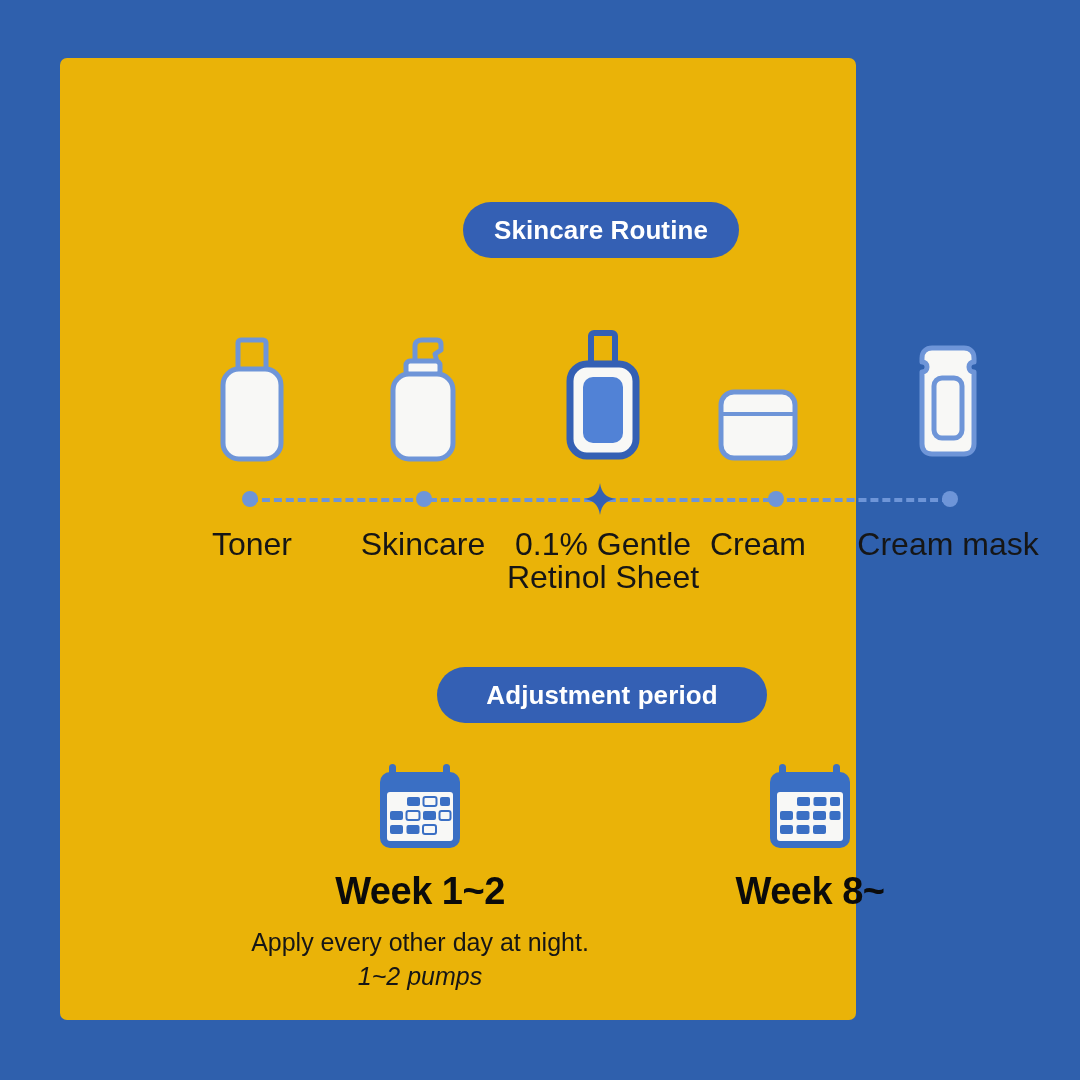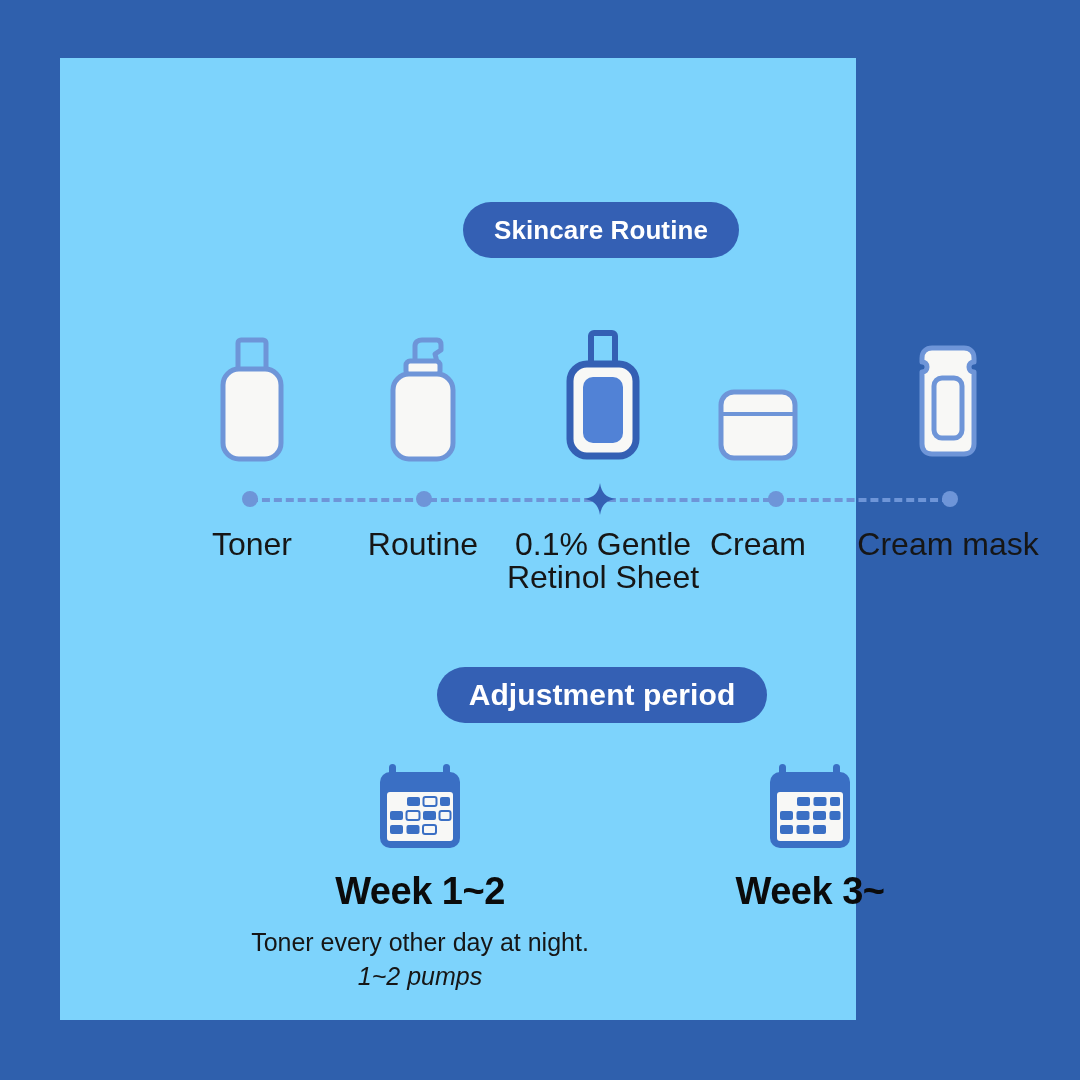--- a/index.html
+++ b/index.html
@@ -19,21 +19,22 @@
     width: 1080px;
     height: 1080px;
     background: #2f60ad;
   }
   .card {
     position: absolute;
     left: 60px;
     top: 58px;
     width: 796px;
     height: 962px;
-    background: #7dd3fc;
+    background: #eab308;
+    border-radius: 7px;
   }
 
   
   .pill {
     position: absolute;
     background: #3460b4;
     color: #ffffff;
     border-radius: 60px;
     display: flex;
     align-items: center;
@@ -47,21 +48,21 @@
     top: 144px;
     width: 276px;
     height: 56px;
     font-size: 26px;
   }
   .pill-adjust {
     left: 377px;
     top: 609px;
     width: 330px;
     height: 56px;
-    font-size: 30px;
+    font-size: 26px;
   }
 
   
   .routine {
     position: absolute;
     left: 60px;
     top: 258px;
     width: 960px;
     height: 300px;
   }
@@ -195,21 +196,21 @@
       </div>
 
       <div class="step s1">
         <div class="icon-box">
           <svg width="76" height="130" viewBox="0 0 76 130" fill="none">
             <path d="M30 28 L30 12 C30 8 33 6 37 6 L52 6 C55 6 56 8 56 11 L56 16 L50 20 L52 28" stroke="#6e95d8" stroke-width="5" stroke-linejoin="round" stroke-linecap="round"></path>
             <rect x="21" y="27" width="34" height="14" rx="4" stroke="#6e95d8" stroke-width="5" fill="#f8f8f6"></rect>
             <rect x="8" y="40" width="60" height="85" rx="16" stroke="#6e95d8" stroke-width="5" fill="#f8f8f6"></rect>
           </svg>
         </div>
-        <div class="step-label">Routine</div>
+        <div class="step-label">Skincare</div>
       </div>
 
       <div class="step s2">
         <div class="icon-box">
           <svg width="84" height="136" viewBox="0 0 84 136" fill="none">
             <rect x="30" y="5" width="24" height="34" rx="3" stroke="#3460b4" stroke-width="6"></rect>
             <rect x="9" y="36" width="66" height="92" rx="17" stroke="#3460b4" stroke-width="7" fill="#f8f8f6"></rect>
             <rect x="22" y="49" width="40" height="66" rx="10" fill="#5182d6"></rect>
           </svg>
         </div>
@@ -278,21 +279,21 @@
             <rect x="46" y="51" width="13" height="9" rx="2" fill="#3a6fc4"></rect>
             <rect x="62.5" y="51" width="11" height="9" rx="2" fill="#f8f8f6" stroke="#3a6fc4" stroke-width="2"></rect>
 
             <rect x="13" y="65" width="13" height="9" rx="2" fill="#3a6fc4"></rect>
             <rect x="29.5" y="65" width="13" height="9" rx="2" fill="#3a6fc4"></rect>
             <rect x="46" y="65" width="13" height="9" rx="2" fill="#f8f8f6" stroke="#3a6fc4" stroke-width="2"></rect>
           </svg>
         </div>
         <div class="period-title">Week 1~2</div>
         <div class="period-desc">
-          <span>Toner every other day at night.</span>
+          <span>Apply every other day at night.</span>
           <span class="l2">1~2 pumps</span>
         </div>
       </div>
 
       <div class="period-col pc1">
         <div class="cal-wrap">
           <svg width="86" height="92" viewBox="0 0 86 92" fill="none">
             <rect x="12" y="4" width="7" height="22" rx="3.5" fill="#3a6fc4"></rect>
             <rect x="66" y="4" width="7" height="22" rx="3.5" fill="#3a6fc4"></rect>
             <rect x="3" y="12" width="80" height="76" rx="10" fill="#3a6fc4"></rect>
@@ -305,21 +306,21 @@
             <rect x="13" y="51" width="13" height="9" rx="2" fill="#3a6fc4"></rect>
             <rect x="29.5" y="51" width="13" height="9" rx="2" fill="#3a6fc4"></rect>
             <rect x="46" y="51" width="13" height="9" rx="2" fill="#3a6fc4"></rect>
             <rect x="62.5" y="51" width="11" height="9" rx="2" fill="#3a6fc4"></rect>
 
             <rect x="13" y="65" width="13" height="9" rx="2" fill="#3a6fc4"></rect>
             <rect x="29.5" y="65" width="13" height="9" rx="2" fill="#3a6fc4"></rect>
             <rect x="46" y="65" width="13" height="9" rx="2" fill="#3a6fc4"></rect>
           </svg>
         </div>
-        <div class="period-title">Week 3~</div>
+        <div class="period-title">Week 8~</div>
         <div class="period-desc">
         </div>
       </div>
 
     </div>
 
   </div>
 </div>
 
 </body></html>

